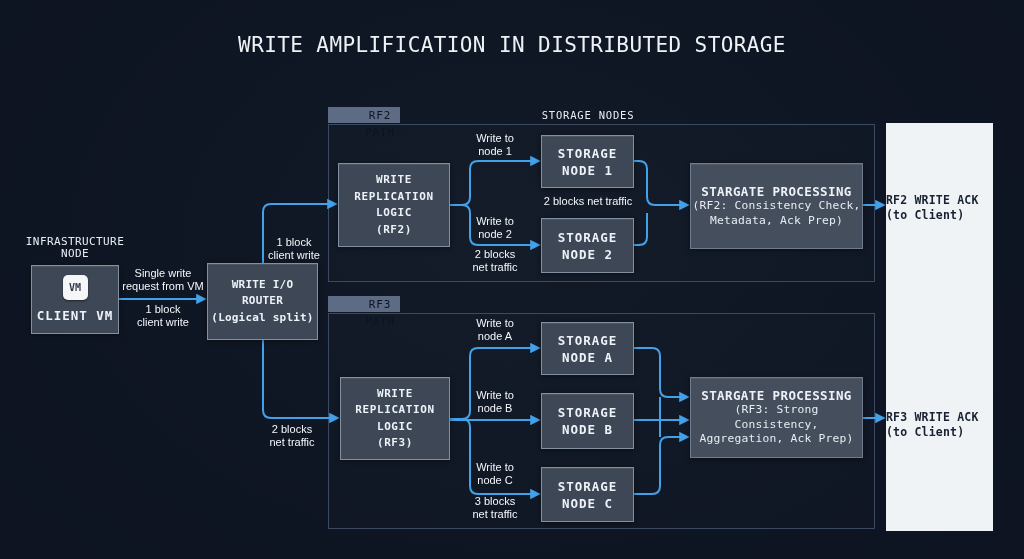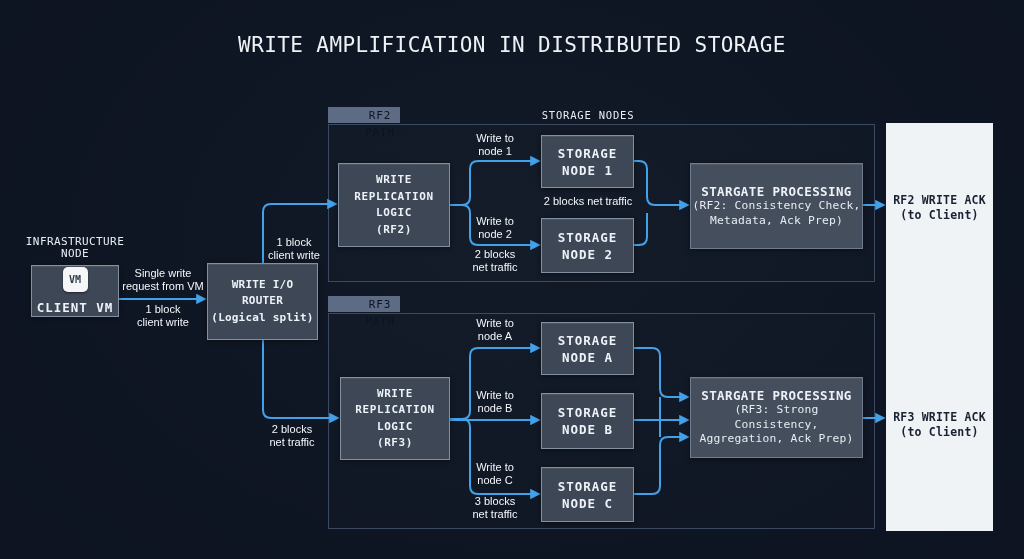--- a/index.html
+++ b/index.html
@@ -57,21 +57,21 @@
     font-family:"Liberation Sans","DejaVu Sans",sans-serif;
     font-size:11px; line-height:12.5px; color:var(--label-text,#f4f7fa); white-space:pre-line;
   }
   
   svg.connectors { position:absolute; left:0; top:0; }
   svg.connectors path.edge { stroke:var(--arrow-blue,#42a1e8); stroke-width:2; fill:none; }
   svg.connectors .arrowhead { fill:var(--arrow-blue,#42a1e8); }
   
   .ack-panel { position:absolute; left:886px; top:123px; width:107px; height:408px; background:var(--ack-panel-fill,#f0f3f6); }
   .ack-text {
-    position:absolute; width:100%; text-align:center;
+    position:absolute; width:100%; 
     font-size:11.5px; line-height:15px; font-weight:bold; letter-spacing:0.2px;
     color:var(--ack-text,#192231); white-space:pre-line;
   }
 </style>
 </head>
 <body>
 
 <div class="stage">
 
   <div class="title">WRITE AMPLIFICATION IN DISTRIBUTED STORAGE</div>
@@ -101,21 +101,21 @@
     <path class="edge" marker-end="url(#arw)" d="M450,419 H462 Q470,419 470,427 V486 Q470,494 478,494 H538"></path>
     <path class="edge" marker-end="url(#arw)" d="M634,348 H652 Q660,348 660,356 V389 Q660,397 668,397 H687"></path>
     <path class="edge" marker-end="url(#arw)" d="M634,420 H687"></path>
     <path class="edge" marker-end="url(#arw)" d="M634,494 H652 Q660,494 660,486 V445 Q660,437 668,437 H687"></path>
     <path class="edge" d="M660,397 V437"></path>
     <path class="edge" marker-end="url(#arw)" d="M863,418 H883"></path>
   </svg>
 
   <div class="caption" style="left:75px; top:236px;">INFRASTRUCTURE
 NODE</div>
-  <div class="box" style="left:31px; top:265px; width:88px; height:52px;">
+  <div class="box" style="left:31px; top:265px; width:88px; height:69px;">
     <div class="vm-badge">VM</div>
     <div class="node-label">CLIENT VM</div>
   </div>
 
   <div class="box" style="left:207px; top:263px; width:111px; height:77px;">
     <div class="mono-label" style="letter-spacing:0.2px;">WRITE I/O
 ROUTER
 (Logical split)</div>
   </div>
 

